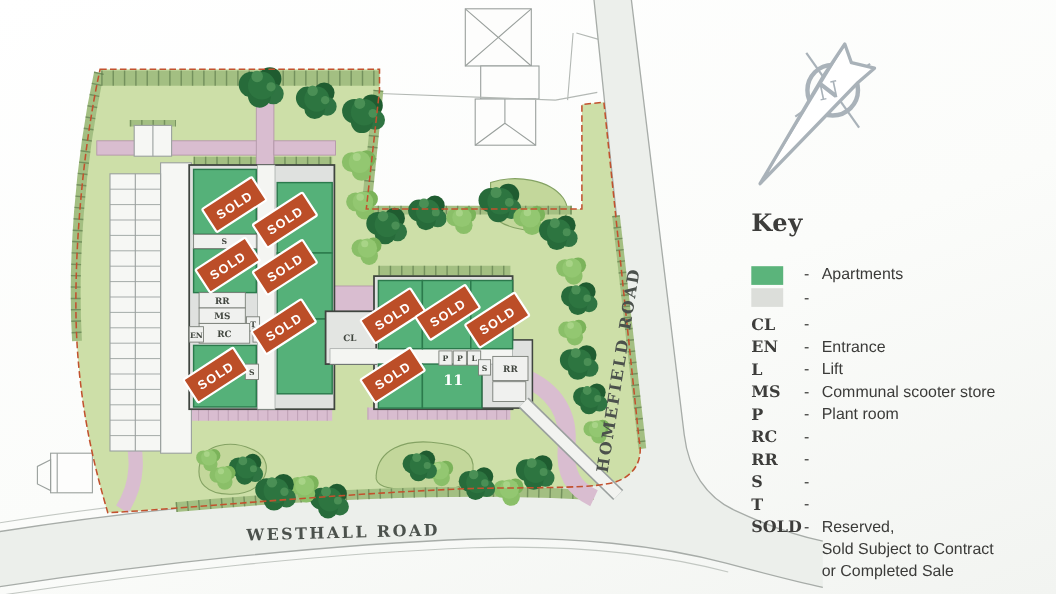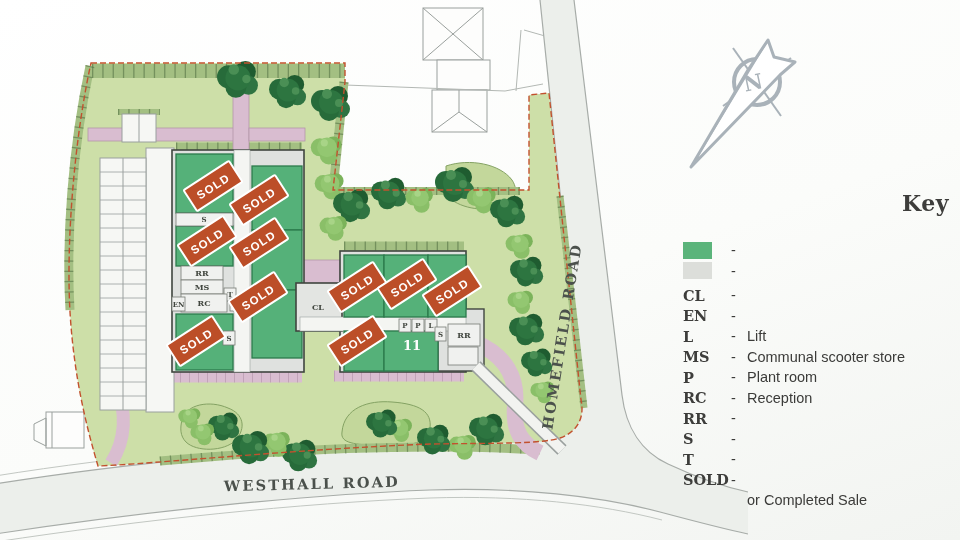--- a/index.html
+++ b/index.html
@@ -7,21 +7,21 @@
   svg{position:absolute;left:0;top:0;}
   
   .road-label{font-family:"DejaVu Serif",serif;font-weight:bold;font-size:14.5px;letter-spacing:2.2px;fill:#4b514c;text-anchor:middle;}
   .lbl{font-family:"DejaVu Serif",serif;font-weight:bold;font-size:8px;fill:#41463f;text-anchor:middle;}
   .lbl-s{font-family:"DejaVu Serif",serif;font-weight:bold;font-size:7px;fill:#41463f;text-anchor:middle;}
   .unit-no{font-family:"DejaVu Serif",serif;font-weight:bold;font-size:13px;fill:#ffffff;text-anchor:middle;}
   .sold-t{font-family:"Liberation Sans",sans-serif;font-weight:bold;font-size:11.5px;letter-spacing:1.2px;fill:#ffffff;text-anchor:middle;}
   .compass-n{font-family:"DejaVu Serif",serif;font-weight:bold;font-size:21px;fill:#a9b2b9;text-anchor:middle;}
   
   .key{position:absolute;left:683px;top:190px;width:266px;color:#3b3b39;}
-  .key h2{margin:0 0 24px 0;font-family:"DejaVu Serif",serif;font-weight:bold;font-size:22px;color:#3d3d3b;letter-spacing:.5px;text-align:right;}
+  .key h2{margin:0 0 24px 0;font-family:"DejaVu Serif",serif;font-weight:bold;font-size:22px;color:#3d3d3b;letter-spacing:.5px;}
   .krow{display:flex;align-items:center;height:20.5px;font-size:14.5px;}
   .krow .abbr{width:48px;flex:0 0 48px;font-family:"DejaVu Serif",serif;font-weight:bold;font-size:14.5px;color:#3d3d3b;}
   .krow .swatch{width:29px;height:17px;margin-right:19px;flex:0 0 29px;}
   .krow .dash{width:16px;flex:0 0 16px;text-align:left;}
   .krow .klabel{flex:1;}
   .krow.tall{height:20px;}
   .sold-extra{font-size:14.5px;line-height:20px;padding-left:64px;}
 </style>
 </head>
 <body>
@@ -290,66 +290,69 @@
     <text class="compass-n" x="-4" y="7" transform="rotate(-12)" stroke="none">N</text>
   </g>
 </svg>
 
 <div class="key">
   <h2>Key</h2>
 
   <div class="krow">
     <span class="swatch" style="background: rgb(91, 180, 123);"></span>
     <span class="dash">-</span>
+    <span class="klabel">Apartments</span>
   </div>
   <div class="krow">
     <span class="swatch" style="background: rgb(220, 222, 218);"></span>
     <span class="dash">-</span>
   </div>
   <div style="height:4px"></div>
   <div class="krow">
         <span class="abbr">CL</span>
         <span class="dash">-</span>
       </div>
   <div class="krow">
         <span class="abbr">EN</span>
         <span class="dash">-</span>
+        <span class="klabel">Entrance</span>
       </div>
   <div class="krow">
         <span class="abbr">L</span>
         <span class="dash">-</span>
         <span class="klabel">Lift</span>
       </div>
   <div class="krow">
         <span class="abbr">MS</span>
         <span class="dash">-</span>
         <span class="klabel">Communal scooter store</span>
       </div>
   <div class="krow">
         <span class="abbr">P</span>
         <span class="dash">-</span>
         <span class="klabel">Plant room</span>
       </div>
   <div class="krow">
         <span class="abbr">RC</span>
         <span class="dash">-</span>
-        <span class="klabel">Reception</span>
       </div>
   <div class="krow">
         <span class="abbr">RR</span>
         <span class="dash">-</span>
       </div>
   <div class="krow">
         <span class="abbr">S</span>
         <span class="dash">-</span>
       </div>
   <div class="krow">
         <span class="abbr">T</span>
         <span class="dash">-</span>
       </div>
   <div class="krow tall">
         <span class="abbr">SOLD</span>
         <span class="dash">-</span>
-      </div>
+        <span class="klabel">Reserved,</span>
+      </div>
+  <div class="sold-extra">Sold Subject to Contract</div>
   <div class="sold-extra">or Completed Sale</div>
 </div>
 
 </div>
 
 </body></html>

